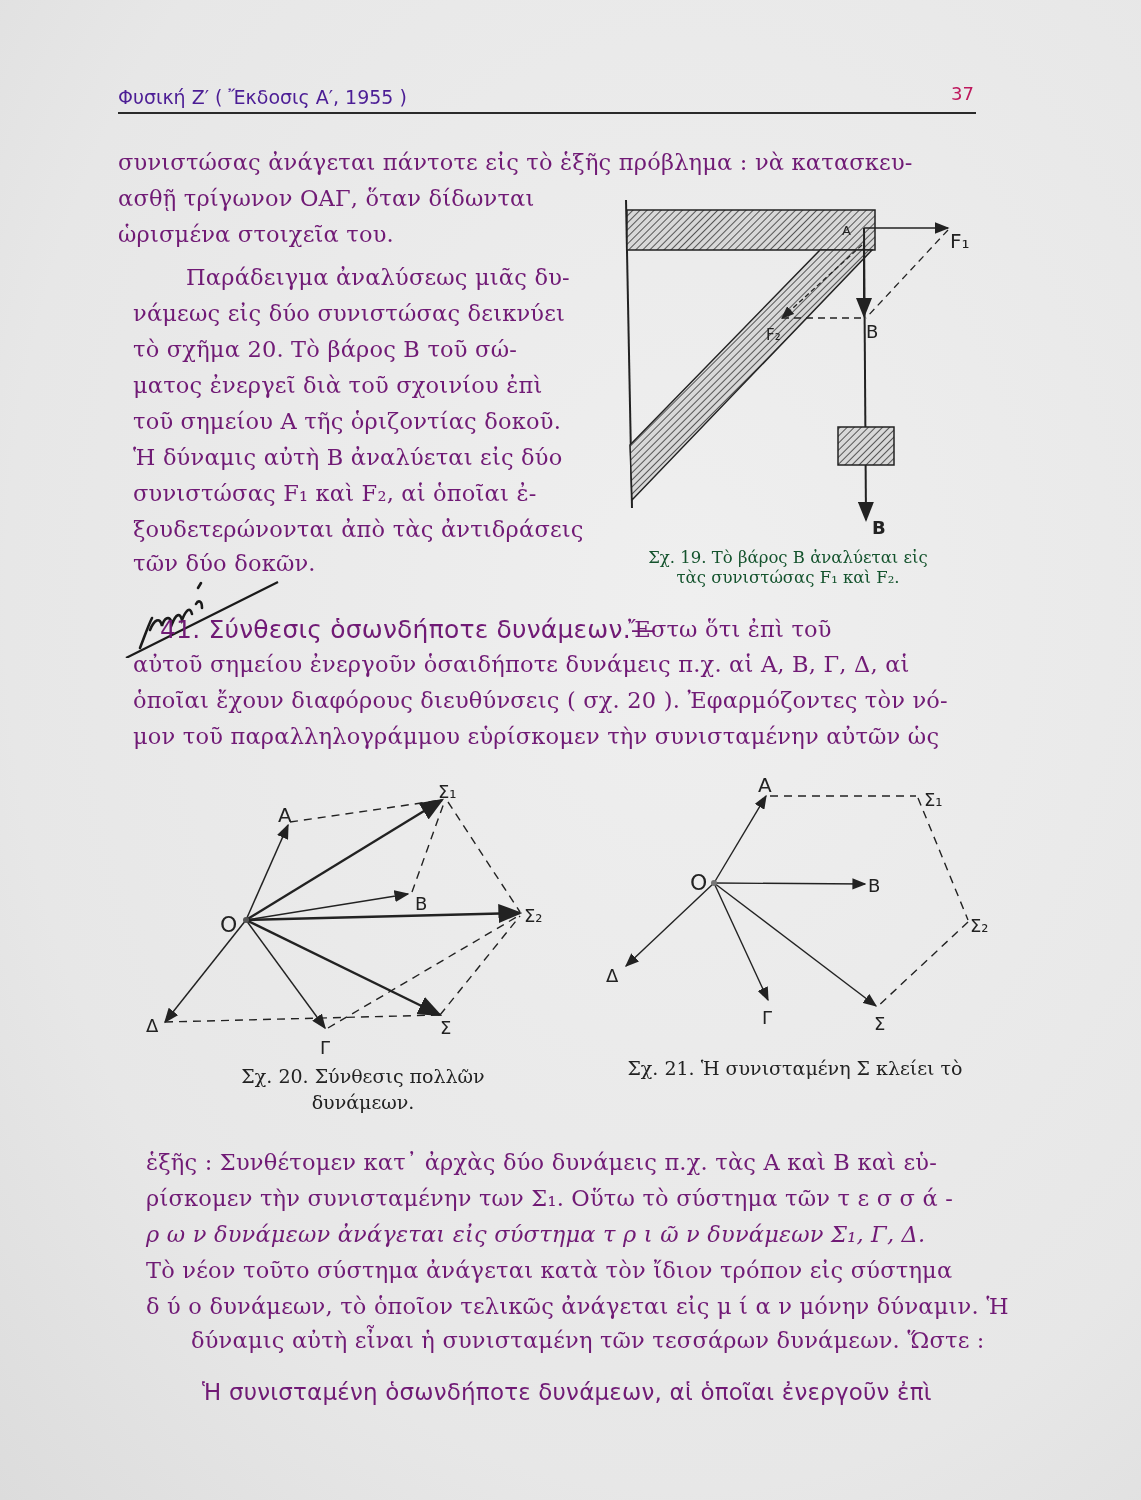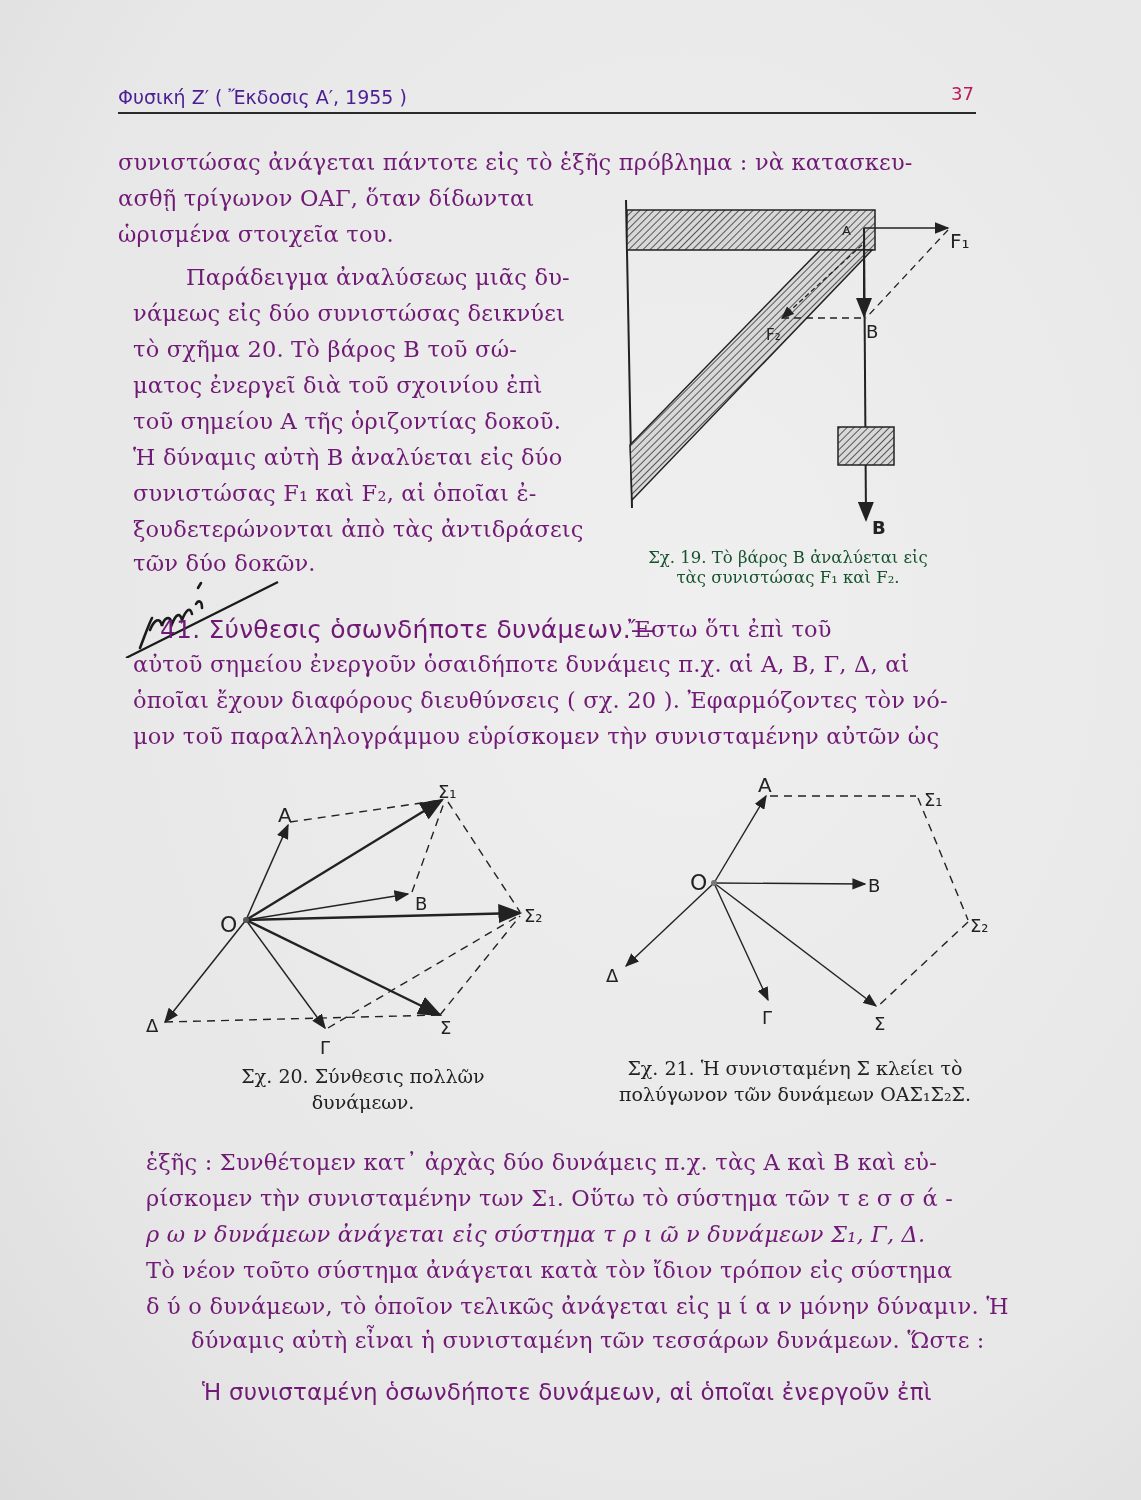--- a/index.html
+++ b/index.html
@@ -178,21 +178,20 @@
   <text x="168" y="22" font-size="20">A</text>
   <text x="278" y="122" font-size="18">B</text>
   <text x="172" y="254" font-size="18">Γ</text>
   <text x="16" y="212" font-size="18">Δ</text>
   <text x="334" y="36" font-size="18">Σ₁</text>
   <text x="380" y="162" font-size="18">Σ₂</text>
   <text x="284" y="260" font-size="18">Σ</text>
 </svg>
 <div class="caption2" style="left:600px; top:1055px; width:390px; text-align:center;">
   <div>Σχ. 21. Ἡ συνισταμένη Σ κλείει τὸ</div>
-  <div>πολύγωνον τῶν δυνάμεων ΟΑΣ₁Σ₂Σ.</div>
 </div>
 
 <div class="text" style="left:146px; top:1145px;">ἑξῆς : Συνθέτομεν κατ᾽ ἀρχὰς δύο δυνάμεις π.χ. τὰς Α καὶ Β καὶ εὑ-</div>
 <div class="text" style="left:146px; top:1181px;">ρίσκομεν τὴν συνισταμένην των Σ₁. Οὕτω τὸ σύστημα τῶν τ ε σ σ ά -</div>
 <div class="text" style="left:146px; top:1217px;font-style:italic;">ρ ω ν  δυνάμεων ἀνάγεται εἰς σύστημα  τ ρ ι ῶ ν δυνάμεων Σ₁, Γ, Δ.</div>
 <div class="text" style="left:146px; top:1253px;">Τὸ νέον τοῦτο σύστημα ἀνάγεται κατὰ τὸν ἴδιον τρόπον εἰς σύστημα</div>
 <div class="text" style="left:146px; top:1289px;">δ ύ ο δυνάμεων, τὸ ὁποῖον τελικῶς ἀνάγεται εἰς μ ί α ν μόνην δύναμιν. Ἡ</div>
 <div class="text" style="left:154px; top:1323px;margin-left:37px;">δύναμις αὐτὴ εἶναι ἡ συνισταμένη τῶν τεσσάρων δυνάμεων. Ὥστε :</div>
 
 <div class="text sans" style="left:202px; top:1375px; font-size:23px;">Ἡ συνισταμένη ὁσωνδήποτε δυνάμεων, αἱ ὁποῖαι ἐνεργοῦν ἐπὶ</div>

